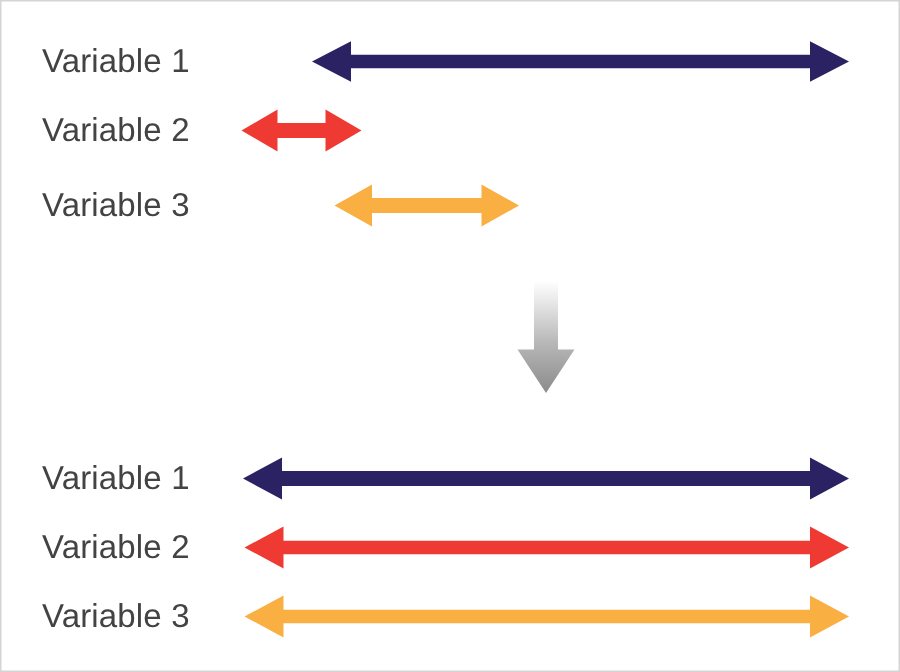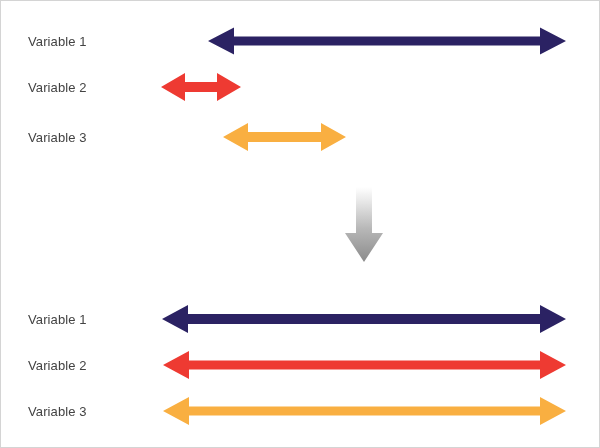--- a/index.html
+++ b/index.html
@@ -21,21 +21,21 @@
     position: absolute;
     left: 0;
     top: 0;
     width: 600px;
     height: 448px;
     display: block;
   }
   .var-label {
     position: absolute;
     font-family: "Liberation Sans", sans-serif;
-    font-size: 13px;
+    font-size: 22px;
     font-weight: 400;
     color: #434343;
     letter-spacing: 0.1px;
     white-space: nowrap;
     line-height: 1;
     transform: translateY(-50%);
   }
   .panel-group {
     position: absolute;
     left: 0;

